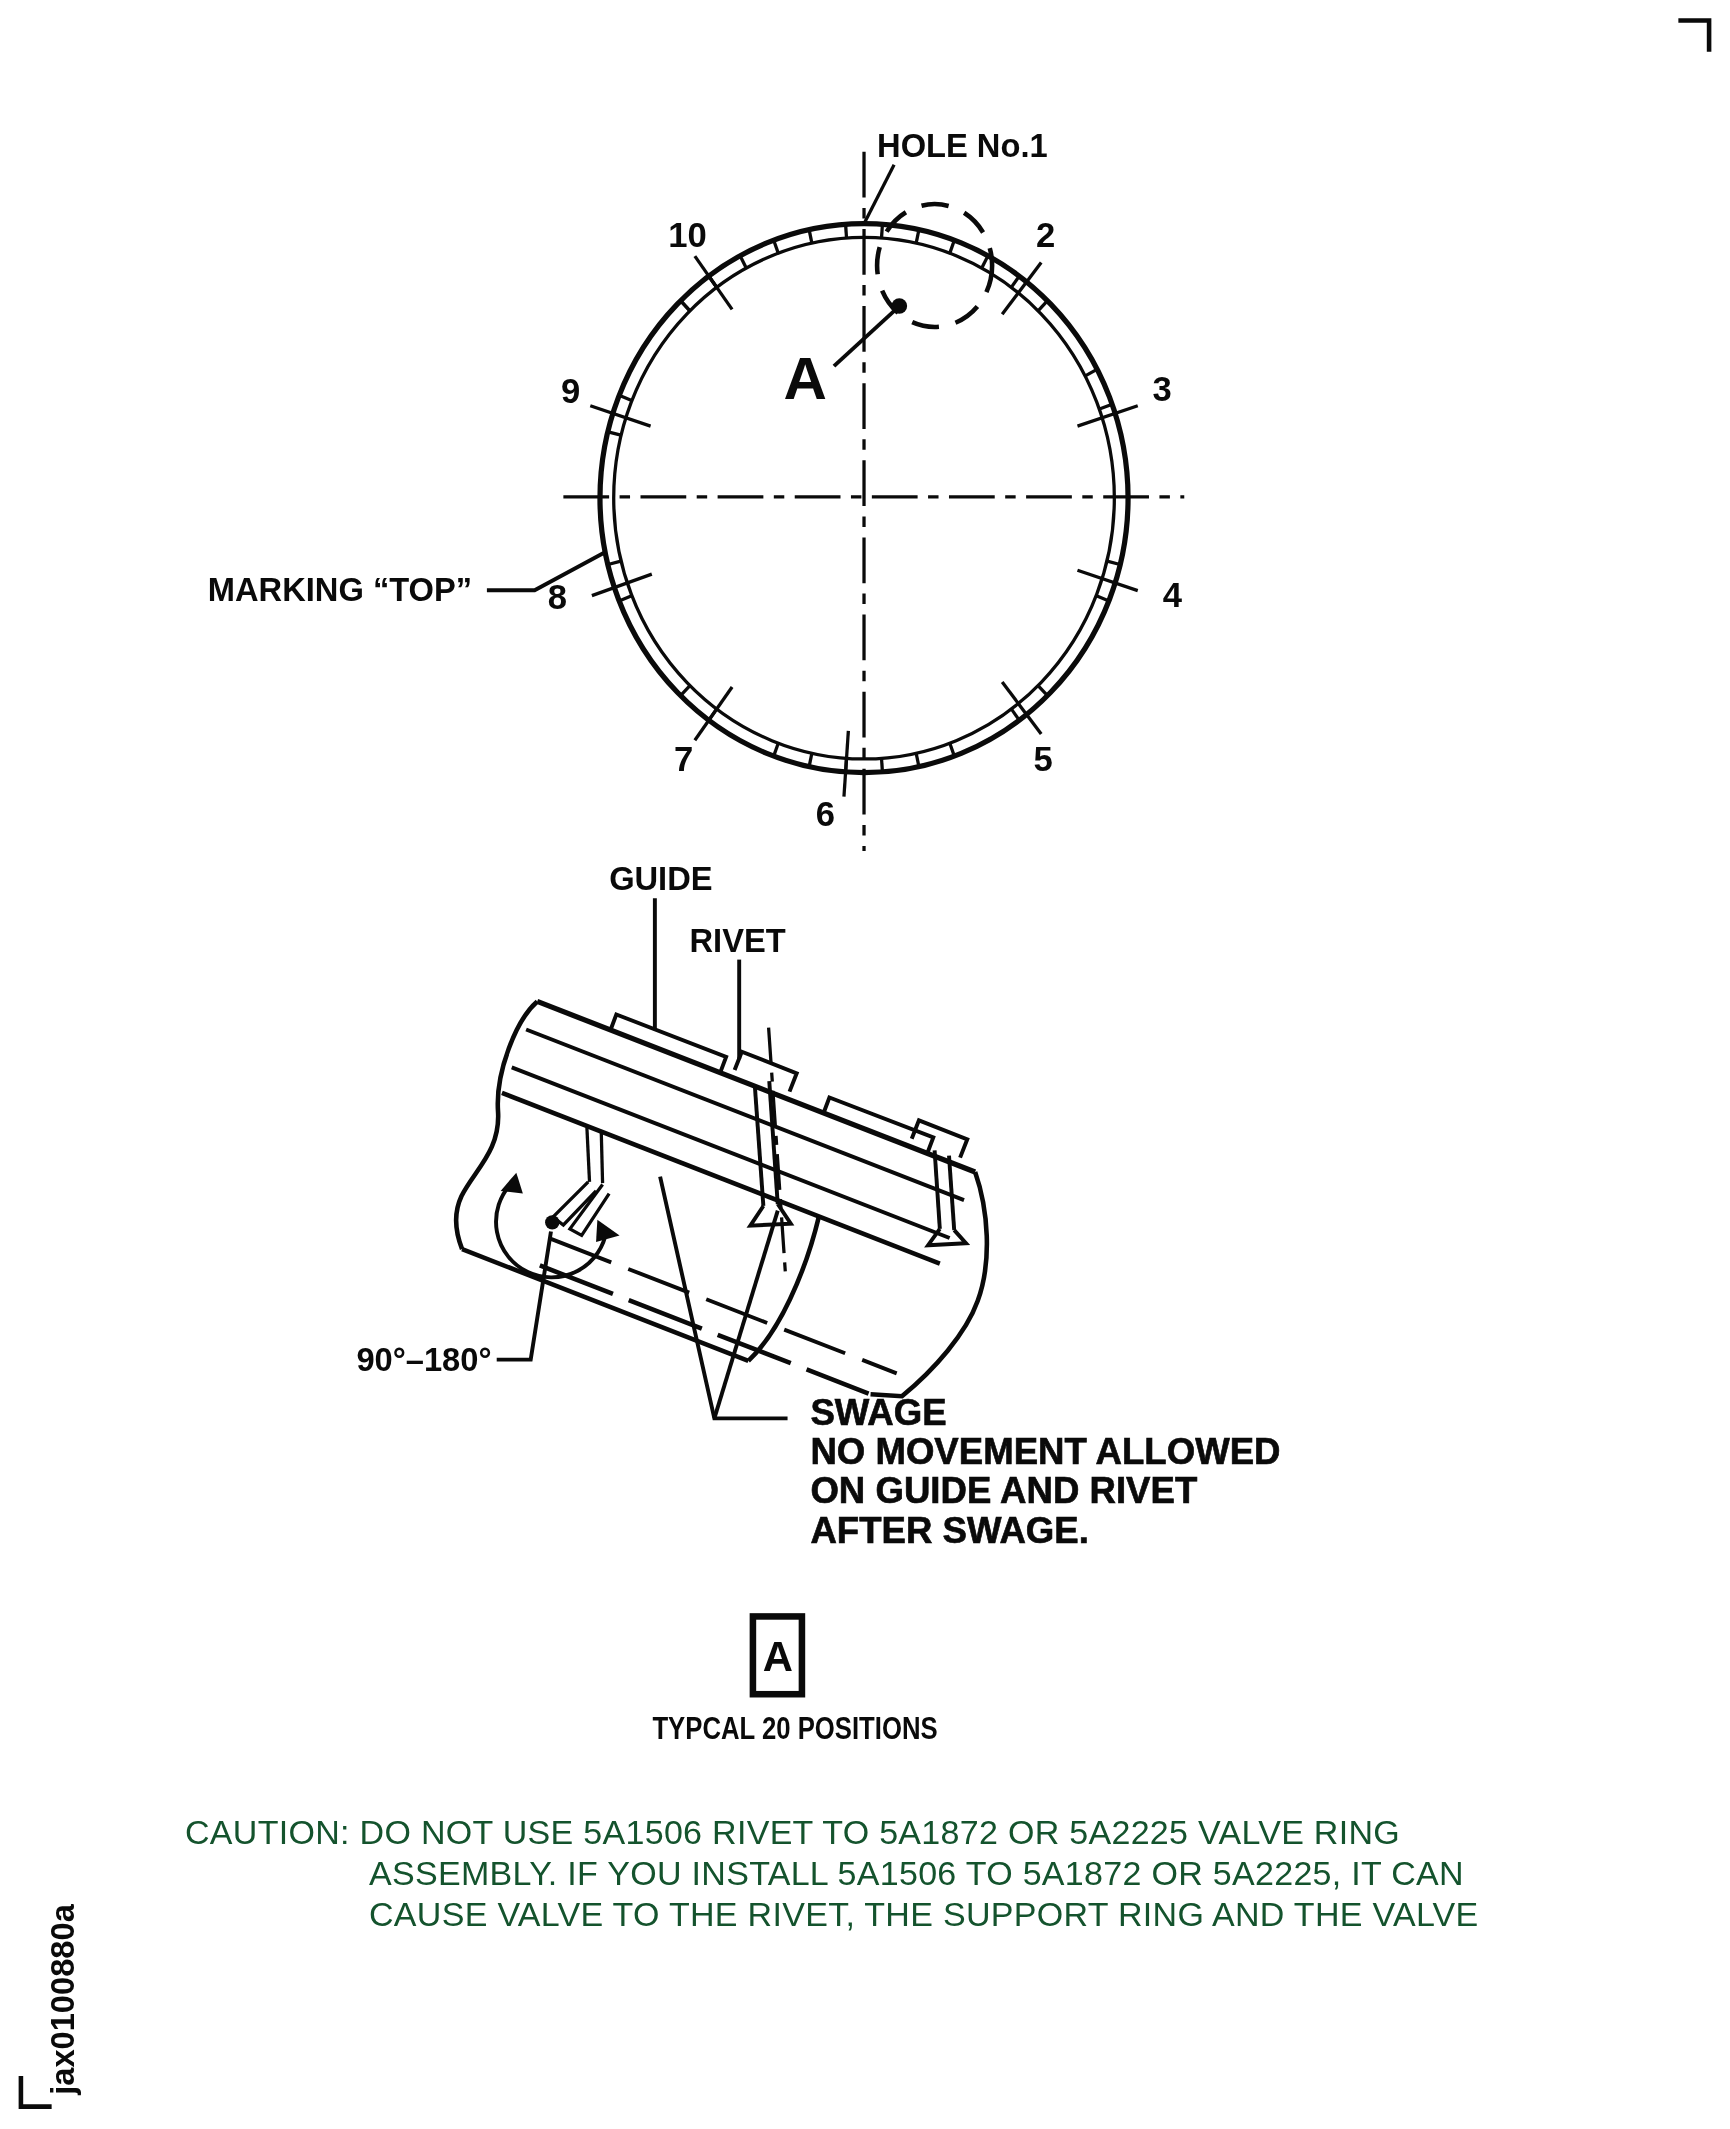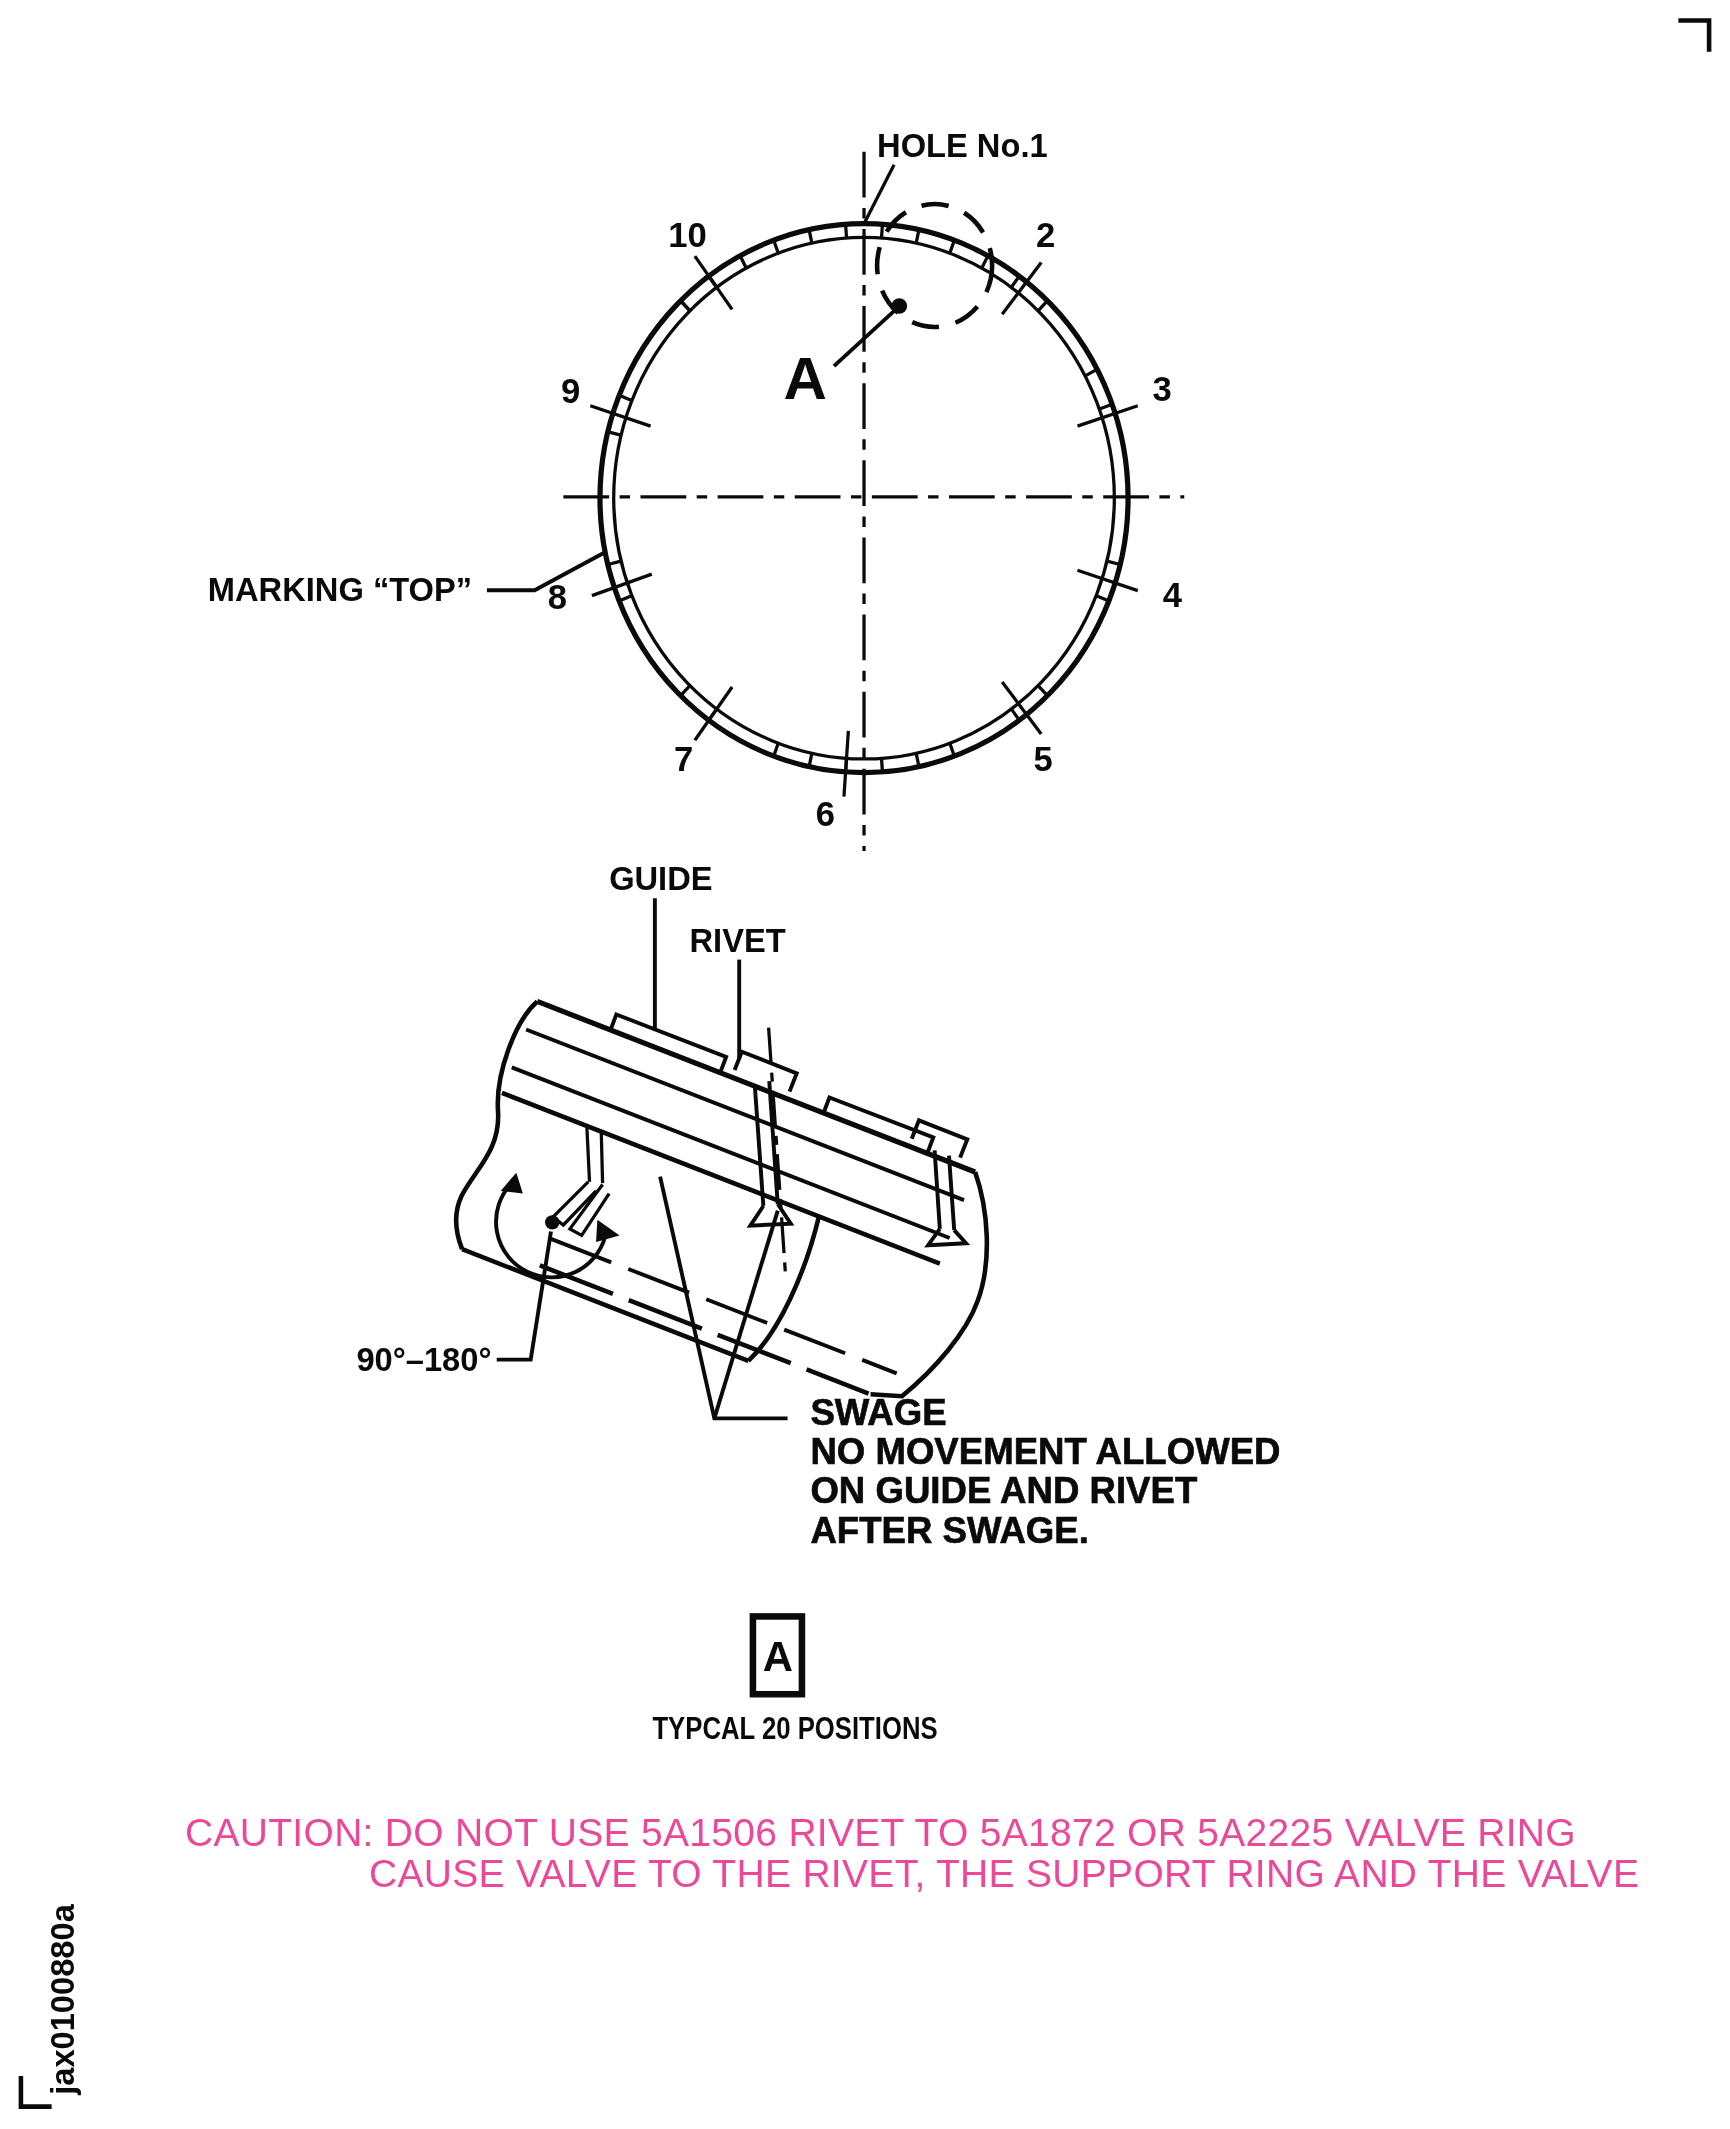--- a/index.html
+++ b/index.html
@@ -22,24 +22,24 @@
   .swg{font-size:56px;}
   .bigA{font-size:92px;}
   .boxA{font-size:64px;}
   .cap{font-size:48px;}
   .doc{font-size:50px;font-weight:700;}
   .caution{
     position:absolute;
     left:185px;
     top:1812px;
     width:1406px;
-    font-size:39px;
+    font-size:34px;
     line-height:41px;
     font-weight:400;
-    color:#ec4899;
+    color:#14532d;
     letter-spacing:0.3px;
   }
   .caution .cl{white-space:nowrap;}
   .caution .cl.indent{padding-left:184px;}
   .squeeze{transform:scaleX(0.82);transform-origin:center;}
 </style>
 </head>
 <body>
 
 <div class="page">
@@ -189,16 +189,17 @@
       <rect x="1152" y="2473" width="75" height="119" fill="none" stroke="#0a0a0a" stroke-width="10"></rect>
       <text class="boxA" x="1190" y="2556" text-anchor="middle">A</text>
       <text class="cap squeeze" x="1193" y="2660" text-anchor="middle">TYPCAL  20  POSITIONS</text>
     </g>
 
     <text class="doc" transform="translate(113,3205) rotate(-90)">jax0100880a</text>
   </svg>
 
   <div class="caution" id="caution-block">
       <div class="cl">CAUTION: DO NOT USE 5A1506 RIVET TO 5A1872 OR 5A2225 VALVE RING</div>
+      <div class="cl indent">ASSEMBLY. IF YOU INSTALL 5A1506 TO 5A1872 OR 5A2225, IT CAN</div>
       <div class="cl indent">CAUSE VALVE TO THE RIVET, THE SUPPORT RING AND THE VALVE</div>
     </div>
 </div>
 
 
 </body></html>

